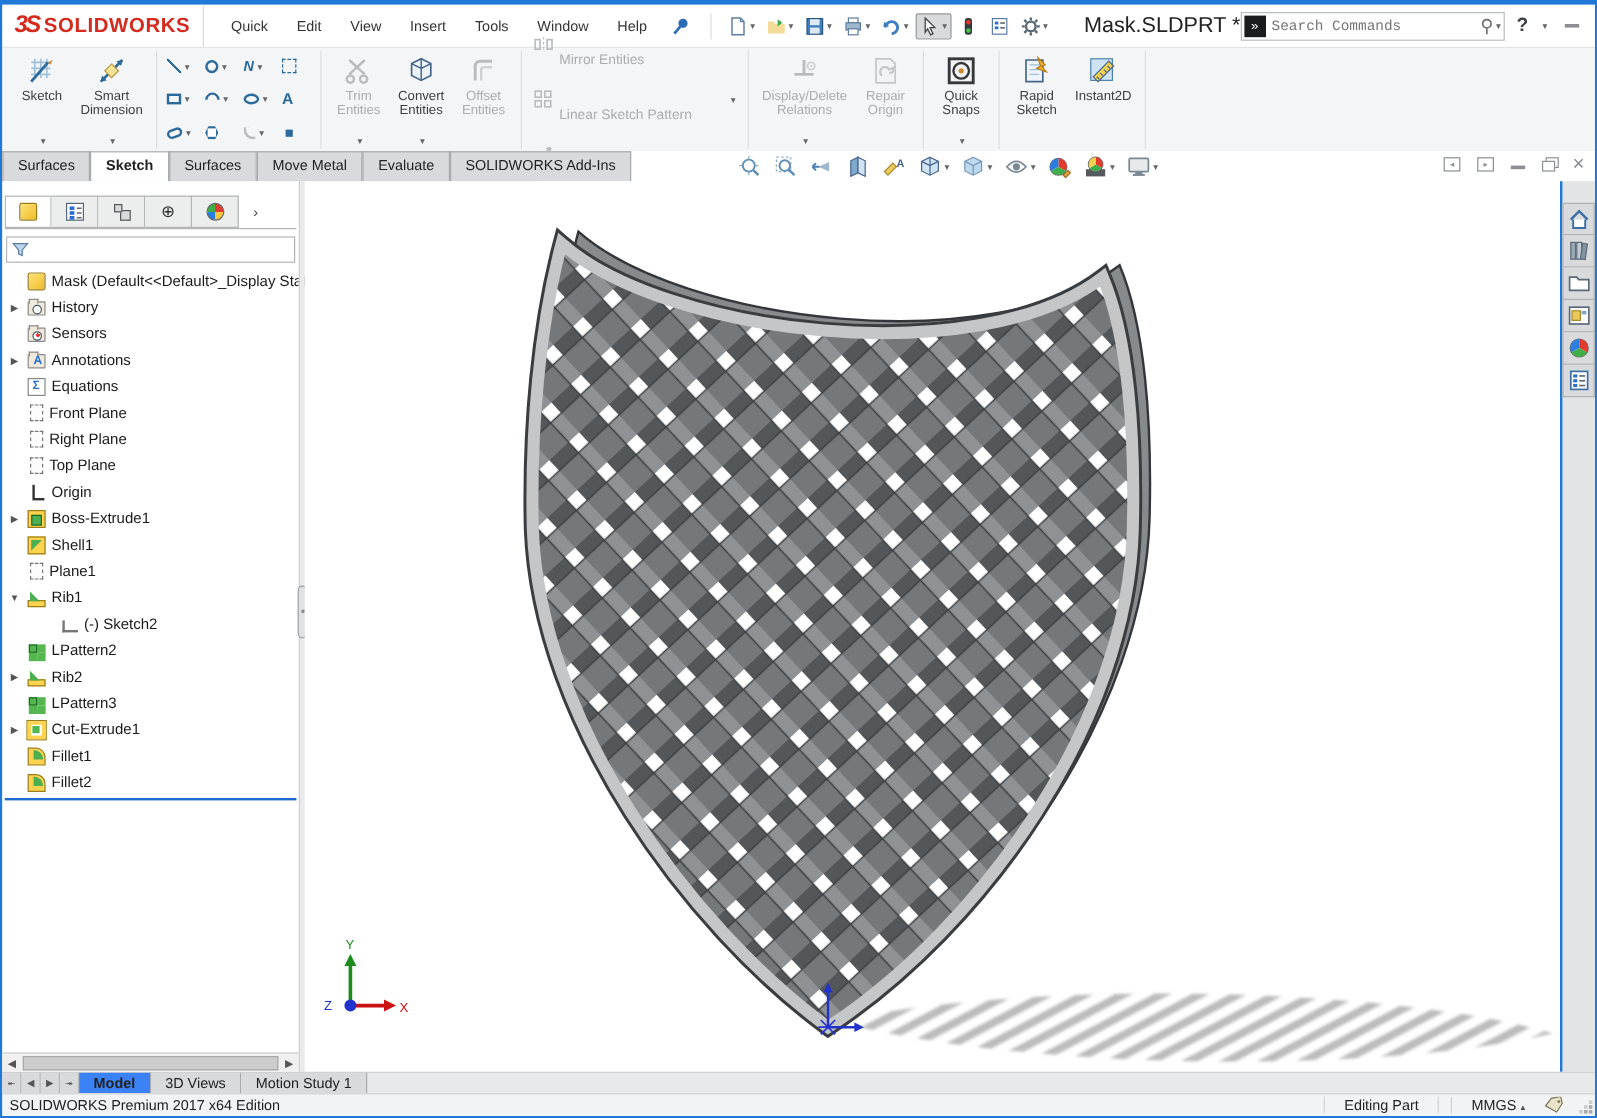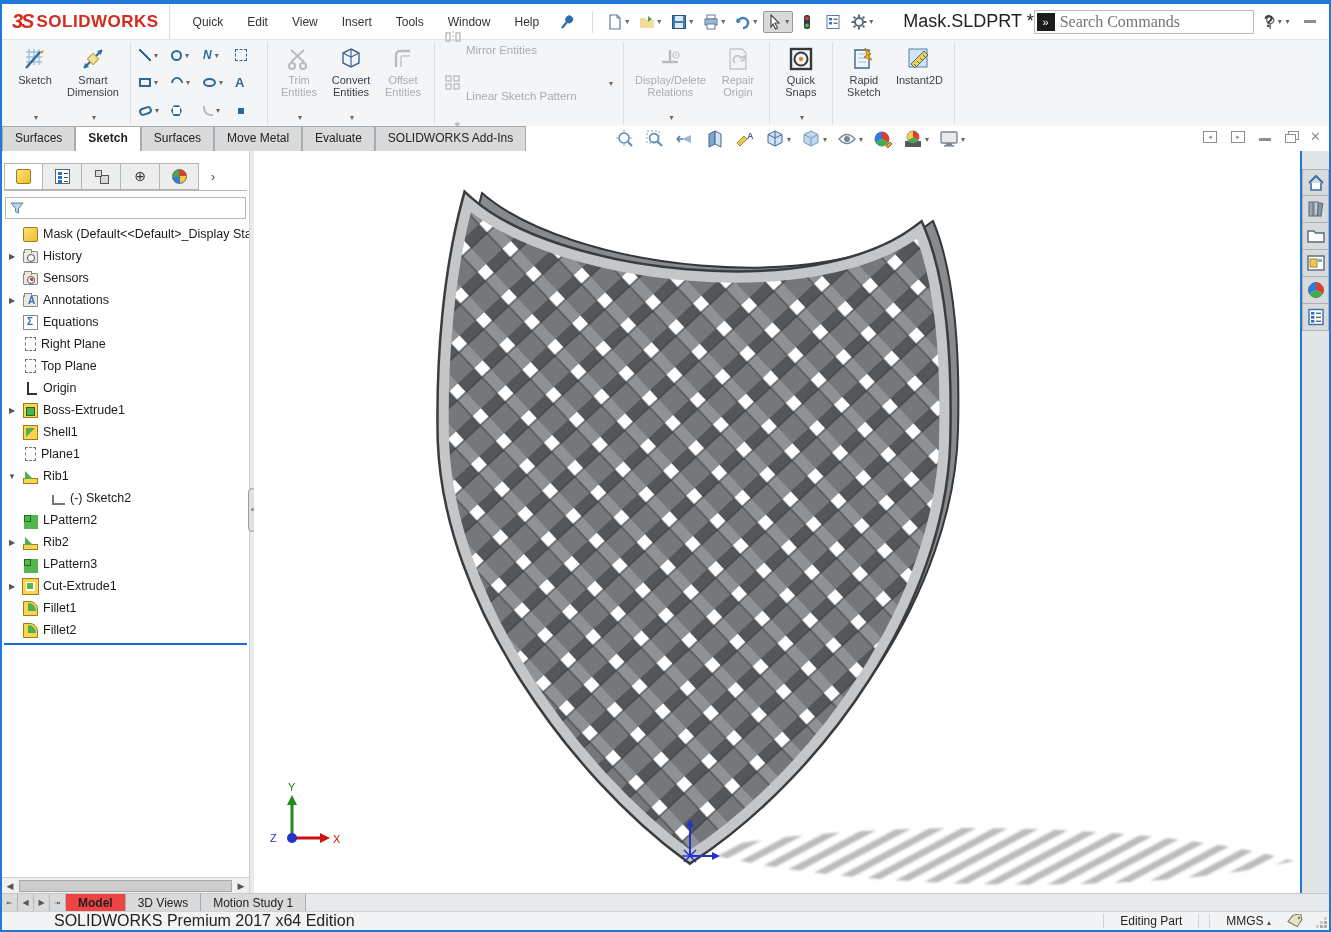--- a/index.html
+++ b/index.html
@@ -14,21 +14,21 @@
   .menu-item{padding:5px 11px;cursor:default;}
   .pin{width:18px;height:18px;margin:0 6px;color:#2b6cb5;font-size:13px;transform:rotate(40deg);}
   .qat{display:flex;align-items:center;gap:2px;margin-left:10px;border-left:1px solid #ddd;padding-left:10px;}
   .qbtn{display:flex;align-items:center;padding:2px 3px;border:1px solid transparent;border-radius:2px;}
   .qbtn.pressed{background:#d9dadb;border-color:#97999b;}
   .dd{font-size:8px;color:#666;margin-left:2px;}
   .doc-title{margin-left:26px;font-size:18px;color:#222;white-space:nowrap;}
   .tb-right{margin-left:auto;display:flex;align-items:center;gap:8px;}
   .searchbox{display:flex;align-items:center;border:1px solid #b9bcbf;background:#fff;height:24px;width:220px;padding:2px;}
   .sw-badge{width:18px;height:18px;background:#1a1c1e;color:#fff;font-size:11px;display:flex;align-items:center;justify-content:center;flex:none;}
-  .searchbox input{border:0;outline:0;flex:1;font-size:16px;color:#777;padding:0 5px;font-family:Liberation Serif, serif;background:transparent;}
+  .searchbox input{border:0;outline:0;flex:1;font-size:12px;color:#777;padding:0 5px;font-family:Liberation Mono, monospace;background:transparent;}
   .mag{font-size:15px;color:#6a6d70;}
   .help{font-size:16px;font-weight:bold;color:#3c3f41;padding:0 2px;}
   .winbtn{width:26px;height:20px;display:flex;align-items:center;justify-content:center;color:#3c3f41;font-size:13px;}
   .maxbox{width:11px;height:9px;border:2px solid #3c3f41;}
   .restbox{width:13px;height:11px;border:1px solid #3c3f41;display:flex;align-items:center;justify-content:center;font-size:8px;}
   
   .ribbon{height:86px;background:#f4f5f6;display:flex;align-items:stretch;padding:2px 4px 2px 2px;flex:none;}
   .rgroup{display:flex;align-items:stretch;padding:0 5px;border-right:1px solid #dcdee0;}
   .rb{display:flex;flex-direction:column;align-items:center;justify-content:flex-start;padding:3px 5px 1px;min-width:52px;border:1px solid transparent;border-radius:2px;}
   .rb .rbl{font-size:11px;line-height:12px;text-align:center;color:#3b3f42;margin-top:2px;white-space:pre-line;}
@@ -77,23 +77,23 @@
   .viewport{flex:1;position:relative;background:#fff;min-width:0;}
   .viewport svg.scene{position:absolute;inset:0;width:100%;height:100%;}
   .taskpane{width:29px;flex:none;background:#e3e4e5;border-left:2px solid #2079d6;display:flex;flex-direction:column;padding-top:18px;align-items:center;}
   .tp{width:27px;height:27px;border:1px solid #aeb0b2;border-top-width:0;background:#d9dadb;display:flex;align-items:center;justify-content:center;}
   .tp:first-child{border-top-width:1px;}
   
   .bottombar{height:18px;background:#e8e9ea;border-top:1px solid #c7c9cb;display:flex;align-items:stretch;flex:none;}
   .navbtns{display:flex;}
   .nv{width:16px;display:flex;align-items:center;justify-content:center;font-size:8px;color:#555;background:#d9dadb;border-right:1px solid #b5b7b9;}
   .btab{padding:1px 12px;display:flex;align-items:center;font-size:12px;color:#222;background:#d9dadb;border-right:1px solid #a9abad;}
-  .btab.active{background:#ef4444;font-weight:bold;}
+  .btab.active{background:#3b82f6;font-weight:bold;}
   .statusbar{height:19px;background:#f2f3f4;border-top:1px solid #cfd1d3;display:flex;align-items:center;padding:0 6px;flex:none;position:relative;}
-  .st-left{font-size:16px;color:#222;margin-left:46px;}
+  .st-left{font-size:12px;color:#222;}
   .st-right{margin-left:auto;display:flex;align-items:center;gap:10px;}
   .stsep{width:1px;height:14px;background:#cfd1d3;}
   .st-item{font-size:12px;color:#222;padding:0 6px;}
   .grip{position:absolute;right:2px;bottom:2px;width:3px;height:3px;background:#aaa;box-shadow:-4px 0 #aaa,0 -4px #aaa,-4px -4px #ccc,-8px 0 #ccc,0 -8px #ccc;}
   
   .ti{width:15px;height:15px;position:relative;flex:none;display:inline-block;}
   .ti-part{background:linear-gradient(135deg,#ffe277,#eebc2a);border:1px solid #9a7d1c;border-radius:2px;}
   .ti-folder{background:#efe9dc;border:1px solid #8a8a8a;border-radius:1px;margin-top:2px;height:12px;}
   .ti-folder::before{content:"";position:absolute;top:-3px;left:0;width:6px;height:3px;background:#efe9dc;border:1px solid #8a8a8a;border-bottom:0;}
   .ti-clock::after{content:"";position:absolute;left:3px;top:2px;width:6px;height:6px;border:1px solid #456;border-radius:50%;background:#fff;}
@@ -600,20 +600,25 @@
             <span class="tlabel">Annotations</span>
           </div>
         <div class="trow">
             <span class="arr"></span>
             <span class="ti ti-sum"></span>
             <span class="tlabel">Equations</span>
           </div>
         <div class="trow">
             <span class="arr"></span>
             <span class="ti ti-plane"></span>
+            <span class="tlabel">Front Plane</span>
+          </div>
+        <div class="trow">
+            <span class="arr"></span>
+            <span class="ti ti-plane"></span>
             <span class="tlabel">Right Plane</span>
           </div>
         <div class="trow">
             <span class="arr"></span>
             <span class="ti ti-plane"></span>
             <span class="tlabel">Top Plane</span>
           </div>
         <div class="trow">
             <span class="arr"></span>
             <span class="ti ti-origin"></span>

